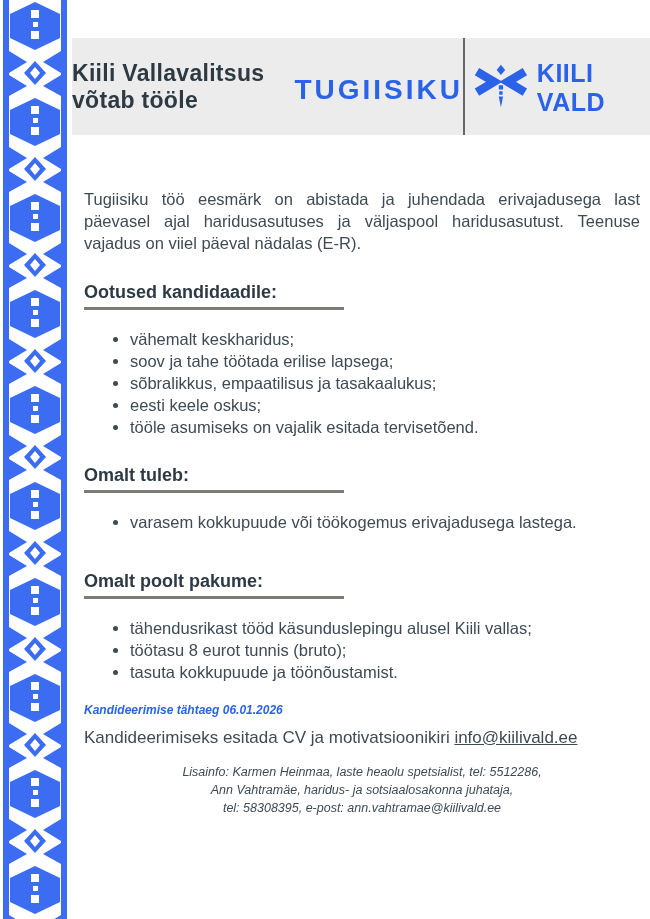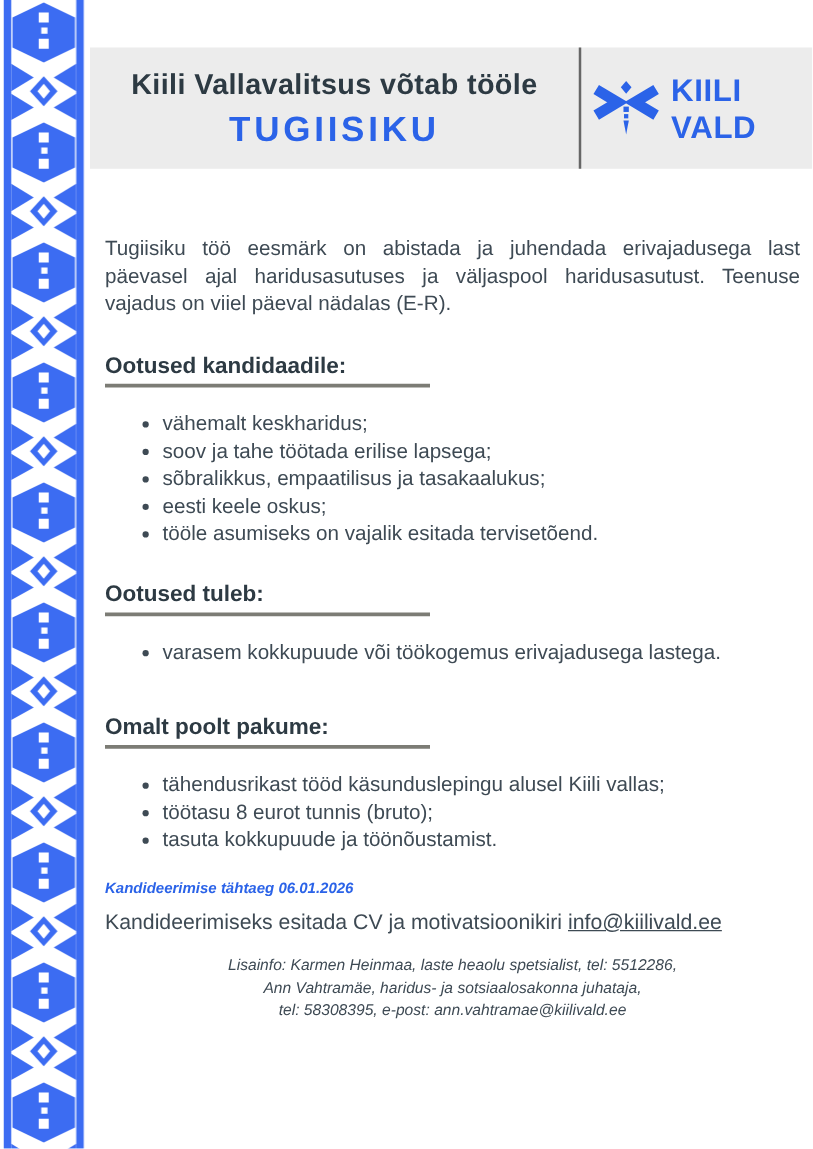--- a/index.html
+++ b/index.html
@@ -21,21 +21,21 @@
 
   
   .header-box{
     margin:38px 0 0 2px;
     height:97px;
     display:flex;
     background:var(--header_box_bg,#ececec);
   }
   .header-left{
     width:391px;
-    display:flex;flex-direction:column;justify-content:center;align-items:center;
+    display:flex;flex-direction:row;justify-content:center;align-items:center;
   }
   .employer-line{
     font-size:23px;font-weight:700;letter-spacing:.3px;
     color:var(--title_dark,#2d3a43);
   }
   .position-title{
     margin-top:7px;
     font-size:28px;font-weight:700;letter-spacing:3px;
     color:var(--accent_blue,#2b63e8);
   }
@@ -151,21 +151,21 @@
         <ul class="bullets">
           <li>vähemalt keskharidus;</li>
           <li>soov ja tahe töötada erilise lapsega;</li>
           <li>sõbralikkus, empaatilisus ja tasakaalukus;</li>
           <li>eesti keele oskus;</li>
           <li>tööle asumiseks on vajalik esitada tervisetõend.</li>
         </ul>
       </div>
 
       <div class="sec2">
-        <h2 class="section-heading">Ootused tuleb:</h2>
+        <h2 class="section-heading">Omalt tuleb:</h2>
         <ul class="bullets">
           <li>varasem kokkupuude või töökogemus erivajadusega lastega.</li>
         </ul>
       </div>
 
       <div class="sec3">
         <h2 class="section-heading">Omalt poolt pakume:</h2>
         <ul class="bullets">
           <li>tähendusrikast tööd käsunduslepingu alusel Kiili vallas;</li>
           <li>töötasu 8 eurot tunnis (bruto);</li>

